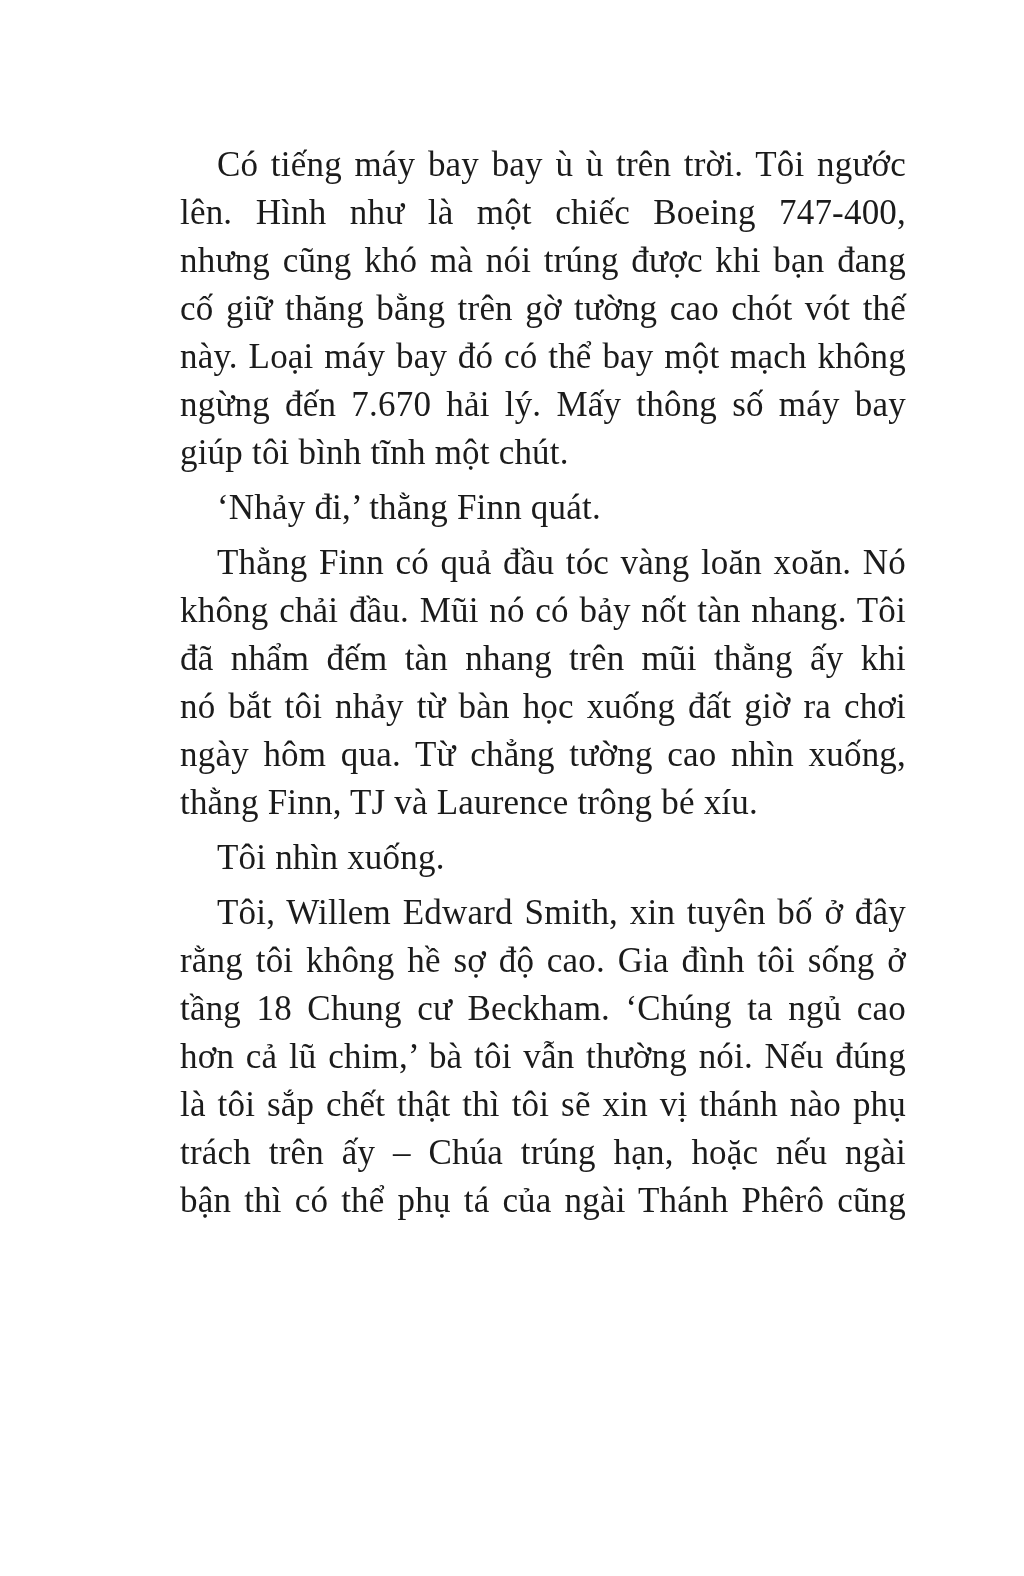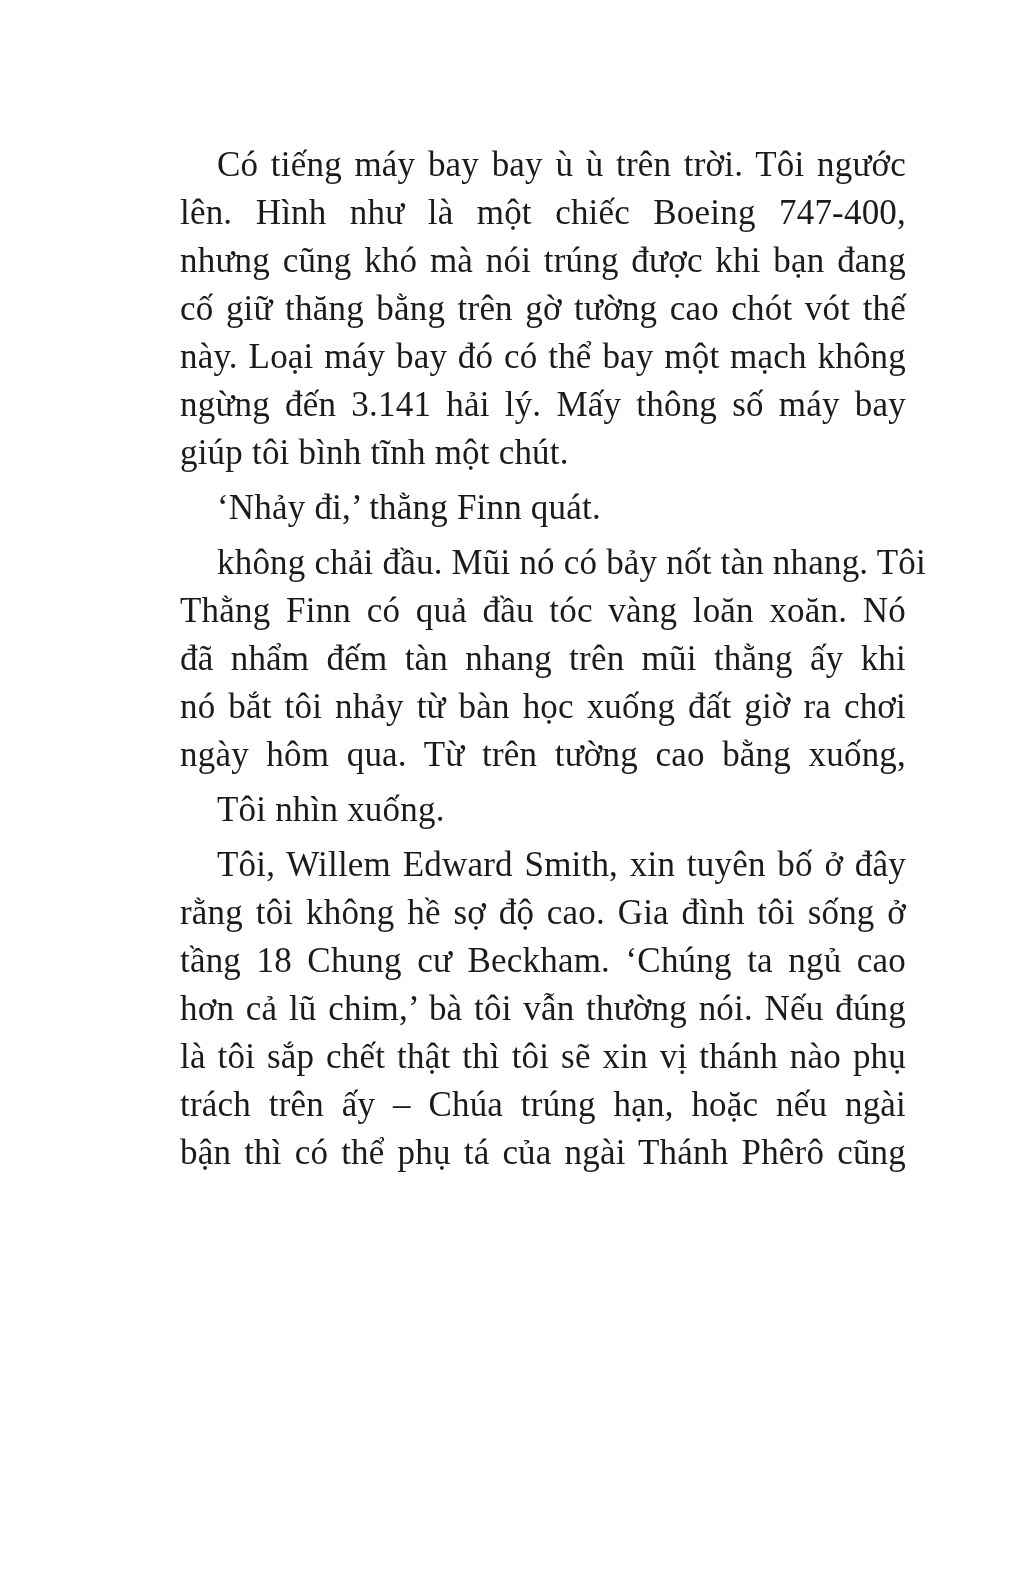--- a/index.html
+++ b/index.html
@@ -62,32 +62,33 @@
 <body style="background: rgb(255, 255, 255); color: rgb(27, 27, 27);">
 
 <div class="page">
   <div class="text-block">
       <div class="paragraph">
         <div class="line">Có tiếng máy bay bay ù ù trên trời. Tôi ngước</div>
         <div class="line">lên. Hình như là một chiếc Boeing 747-400,</div>
         <div class="line">nhưng cũng khó mà nói trúng được khi bạn đang</div>
         <div class="line">cố giữ thăng bằng trên gờ tường cao chót vót thế</div>
         <div class="line">này. Loại máy bay đó có thể bay một mạch không</div>
-        <div class="line">ngừng đến 3.141 hải lý. Mấy thông số máy bay</div>
+        <div class="line">ngừng đến 7.670 hải lý. Mấy thông số máy bay</div>
         <div class="line para-end">giúp tôi bình tĩnh một chút.</div>
       </div>
       <div class="paragraph">
         <div class="line para-end">‘Nhảy đi,’ thằng Finn quát.</div>
       </div>
       <div class="paragraph">
+        <div class="line">Thằng Finn có quả đầu tóc vàng loăn xoăn. Nó</div>
         <div class="line">không chải đầu. Mũi nó có bảy nốt tàn nhang. Tôi</div>
-        <div class="line">Thằng Finn có quả đầu tóc vàng loăn xoăn. Nó</div>
         <div class="line">đã nhẩm đếm tàn nhang trên mũi thằng ấy khi</div>
         <div class="line">nó bắt tôi nhảy từ bàn học xuống đất giờ ra chơi</div>
-        <div class="line">ngày hôm qua. Từ trên tường cao bằng xuống,</div>
+        <div class="line">ngày hôm qua. Từ chẳng tường cao nhìn xuống,</div>
+        <div class="line para-end">thằng Finn, TJ và Laurence trông bé xíu.</div>
       </div>
       <div class="paragraph">
         <div class="line para-end">Tôi nhìn xuống.</div>
       </div>
       <div class="paragraph">
         <div class="line">Tôi, Willem Edward Smith, xin tuyên bố ở đây</div>
         <div class="line">rằng tôi không hề sợ độ cao. Gia đình tôi sống ở</div>
         <div class="line">tầng 18 Chung cư Beckham. ‘Chúng ta ngủ cao</div>
         <div class="line">hơn cả lũ chim,’ bà tôi vẫn thường nói. Nếu đúng</div>
         <div class="line">là tôi sắp chết thật thì tôi sẽ xin vị thánh nào phụ</div>

